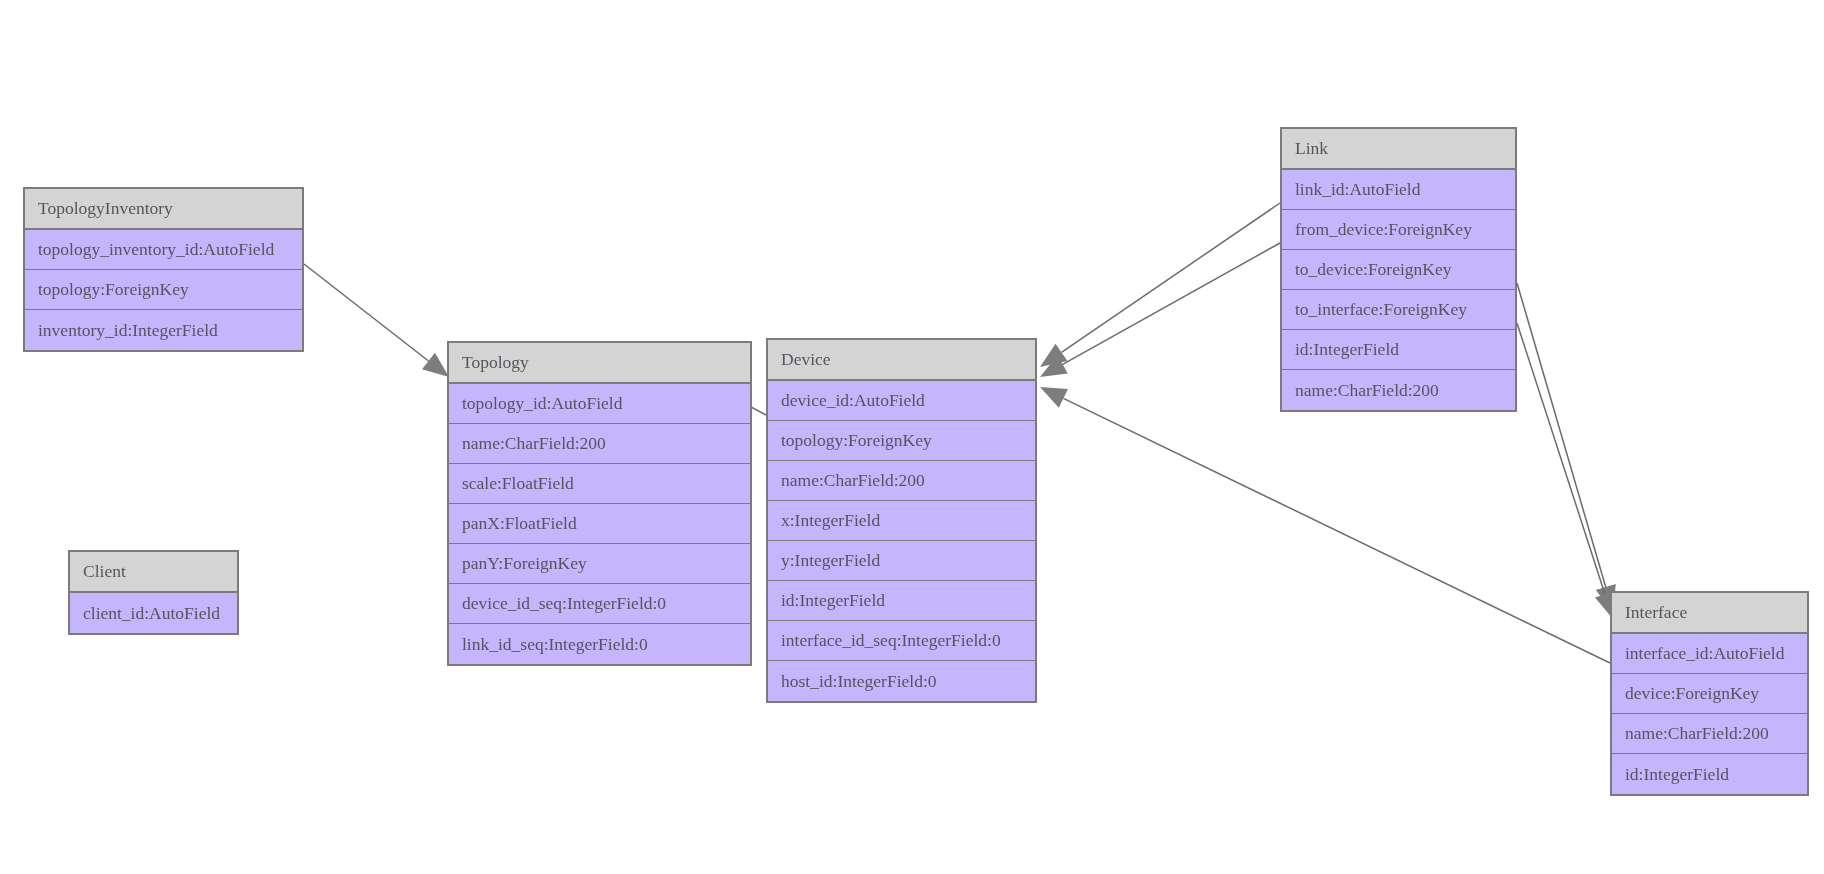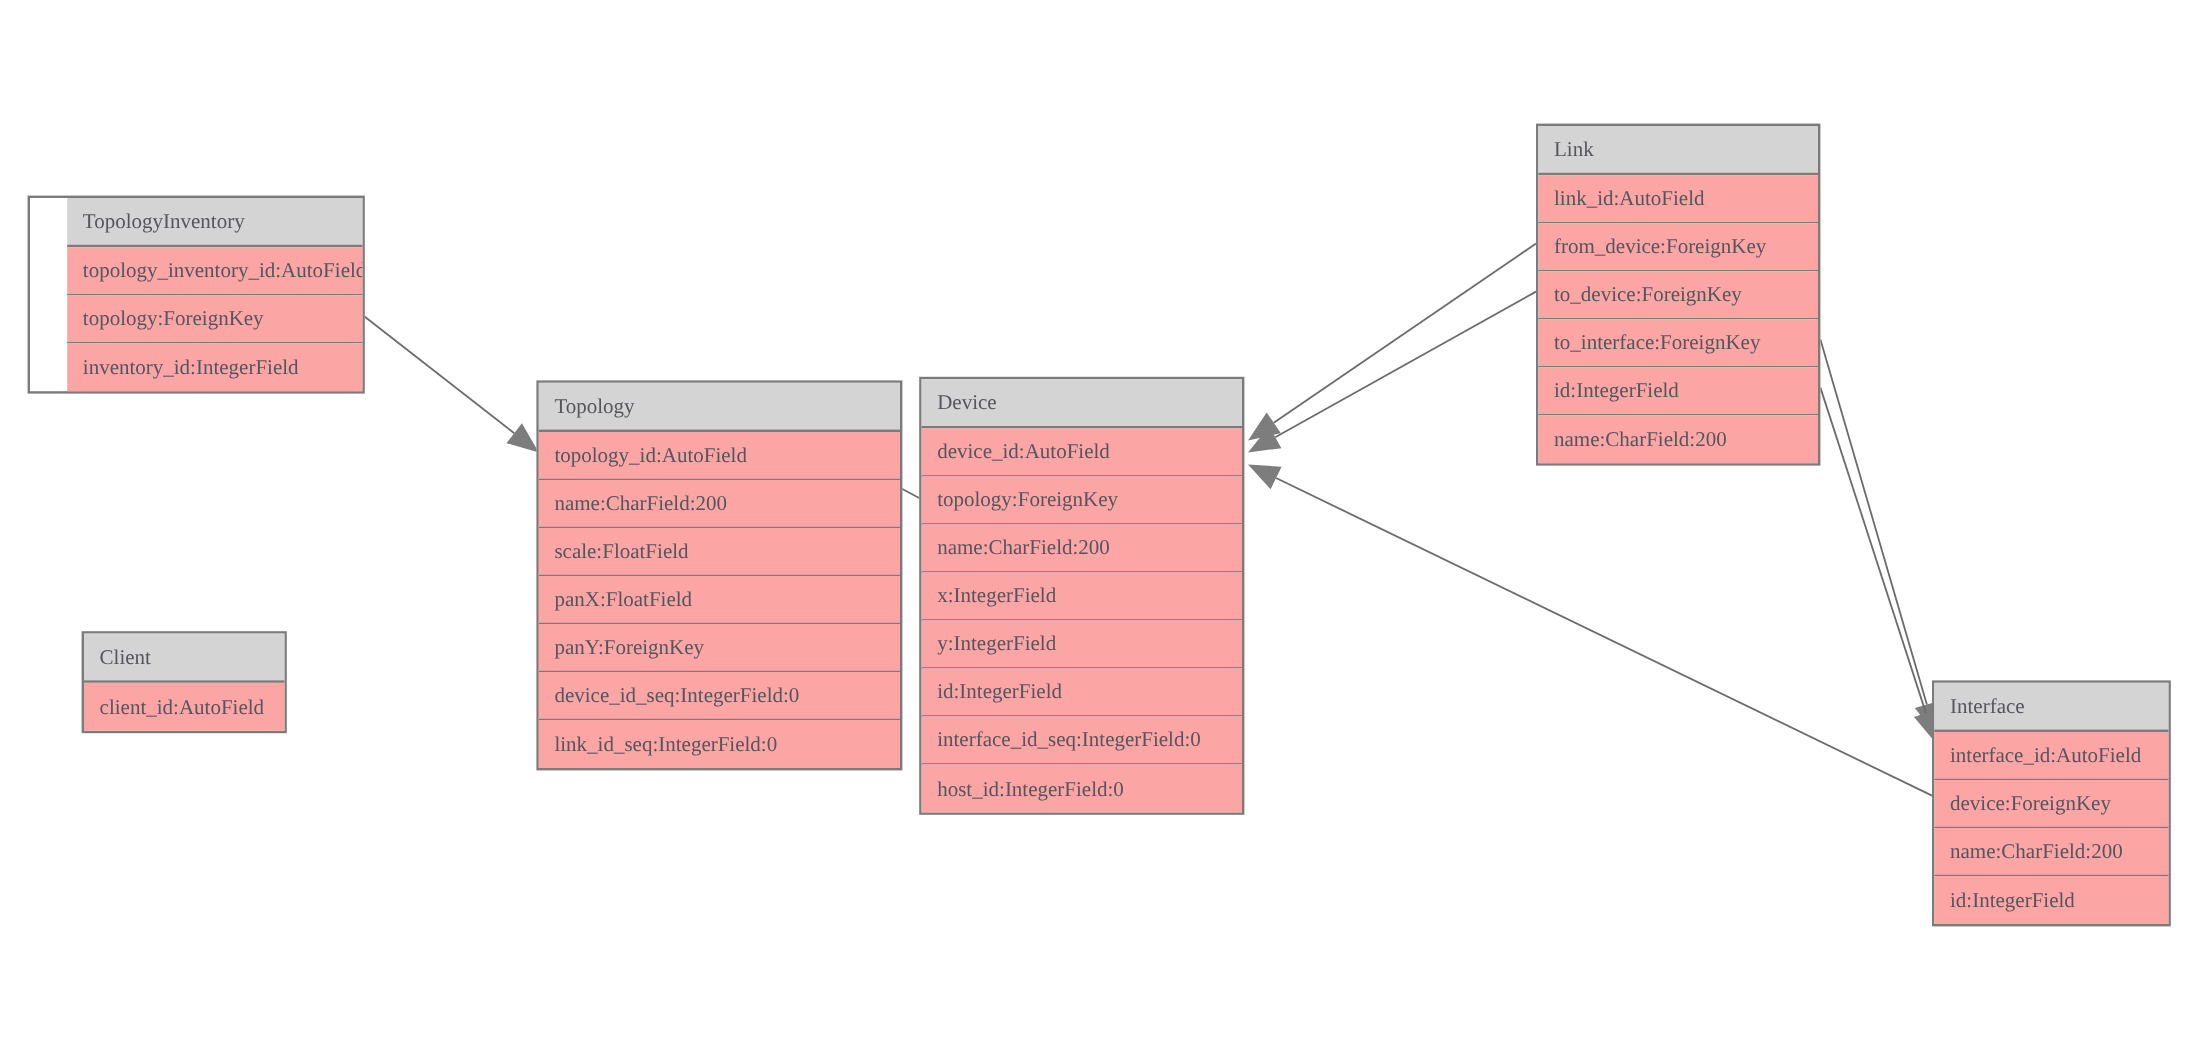--- a/index.html
+++ b/index.html
@@ -22,38 +22,39 @@
     width: 1824px;
     height: 874px;
     pointer-events: none;
   }
   .entity {
     position: absolute;
     box-sizing: border-box;
     border: 2px solid #7b7b7b;
     background: #ffffff;
     z-index: 2;
+    margin-top: 24px;
   }
   .entity-header {
     box-sizing: border-box;
     height: 41px;
     background: #d4d4d4;
     border-bottom: 2px solid #7b7b7b;
     display: flex;
     align-items: center;
     padding-left: 13px;
     font-size: 17.5px;
     color: #55555e;
     white-space: nowrap;
     overflow: hidden;
   }
   .entity-row {
     box-sizing: border-box;
     height: 40px;
-    background: #fca5a5;
+    background: #c4b5fd;
     border-bottom: 1.4px solid #7b7b7b;
     display: flex;
     align-items: center;
     padding-left: 13px;
     font-size: 17.5px;
     color: #55555e;
     white-space: nowrap;
     overflow: hidden;
   }
   .entity-row:last-child {
@@ -73,21 +74,21 @@
       <polygon points="1040,367 1055.542760376253,343.661778133577 1067.3907609817895,361.00031560509404" fill="#7d7d7d"></polygon>
       <line x1="1280" y1="243" x2="1062.7012677350644" y2="364.32512551458905" stroke="#6b6b6b" stroke-width="1.5"></line>
       <polygon points="1040,377 1057.5825684236486,355.1573058523515 1067.8199670464803,373.4929451768266" fill="#7d7d7d"></polygon>
       <line x1="1517" y1="283" x2="1605.7170868843377" y2="587.0408498431995" stroke="#6b6b6b" stroke-width="1.5"></line>
       <polygon points="1613,612 1595.6374300902453,589.9820262937553 1615.7967436784302,584.0996733926436" fill="#7d7d7d"></polygon>
       <line x1="1517" y1="323" x2="1604.9788778510267" y2="594.2682067073322" stroke="#6b6b6b" stroke-width="1.5"></line>
       <polygon points="1613,619 1594.9910382520648,597.5075060367253 1614.9667174499887,591.028907377939" fill="#7d7d7d"></polygon>
       <line x1="1610" y1="663" x2="1063.4010242223662" y2="398.3310222550405" stroke="#6b6b6b" stroke-width="1.5"></line>
       <polygon points="1040,387 1067.9770139792095,388.8806086267772 1058.825034465523,407.78143588330386" fill="#7d7d7d"></polygon>
     </svg>
-<div class="entity" style="left: 23px; top: 163px; width: 281px; padding-left: 31px;">
+<div class="entity" style="left: 23px; top: 163px; width: 281px;">
       <div class="entity-header">TopologyInventory</div>
       <div class="entity-row">topology_inventory_id:AutoField</div>
       <div class="entity-row">topology:ForeignKey</div>
       <div class="entity-row">inventory_id:IntegerField</div>
     </div>
     <div class="entity" style="left: 447px; top: 317px; width: 305px;">
       <div class="entity-header">Topology</div>
       <div class="entity-row">topology_id:AutoField</div>
       <div class="entity-row">name:CharField:200</div>
       <div class="entity-row">scale:FloatField</div>

